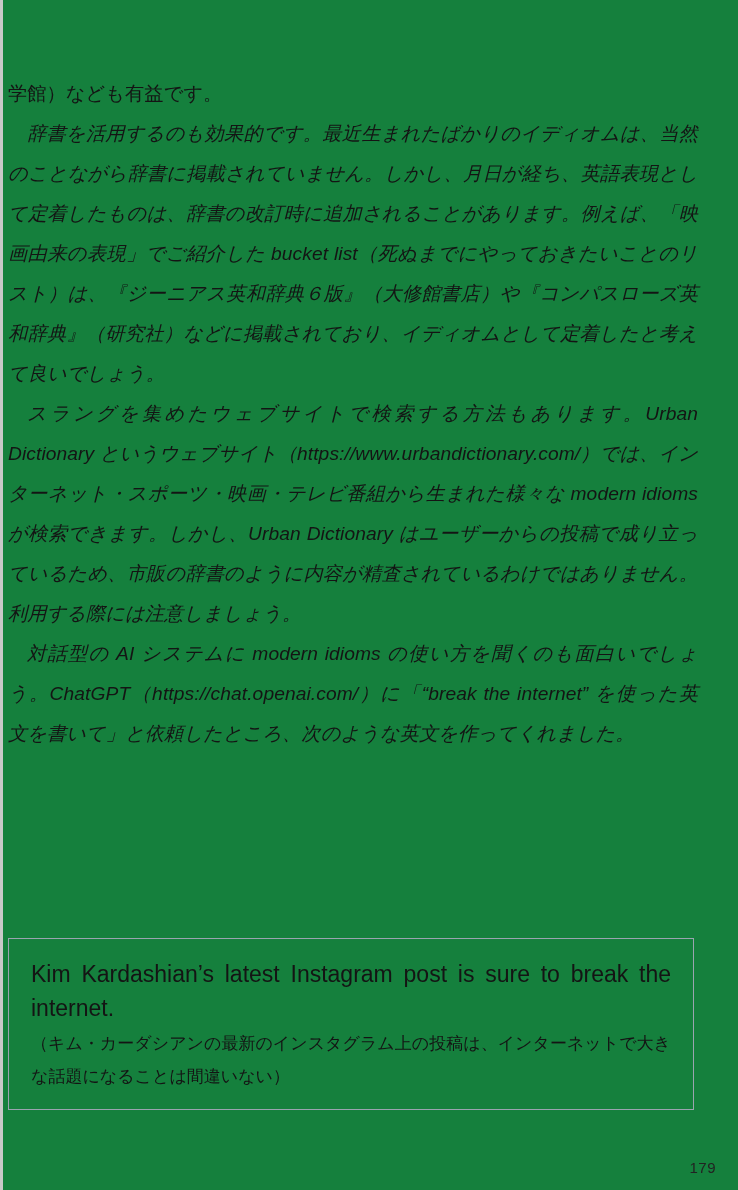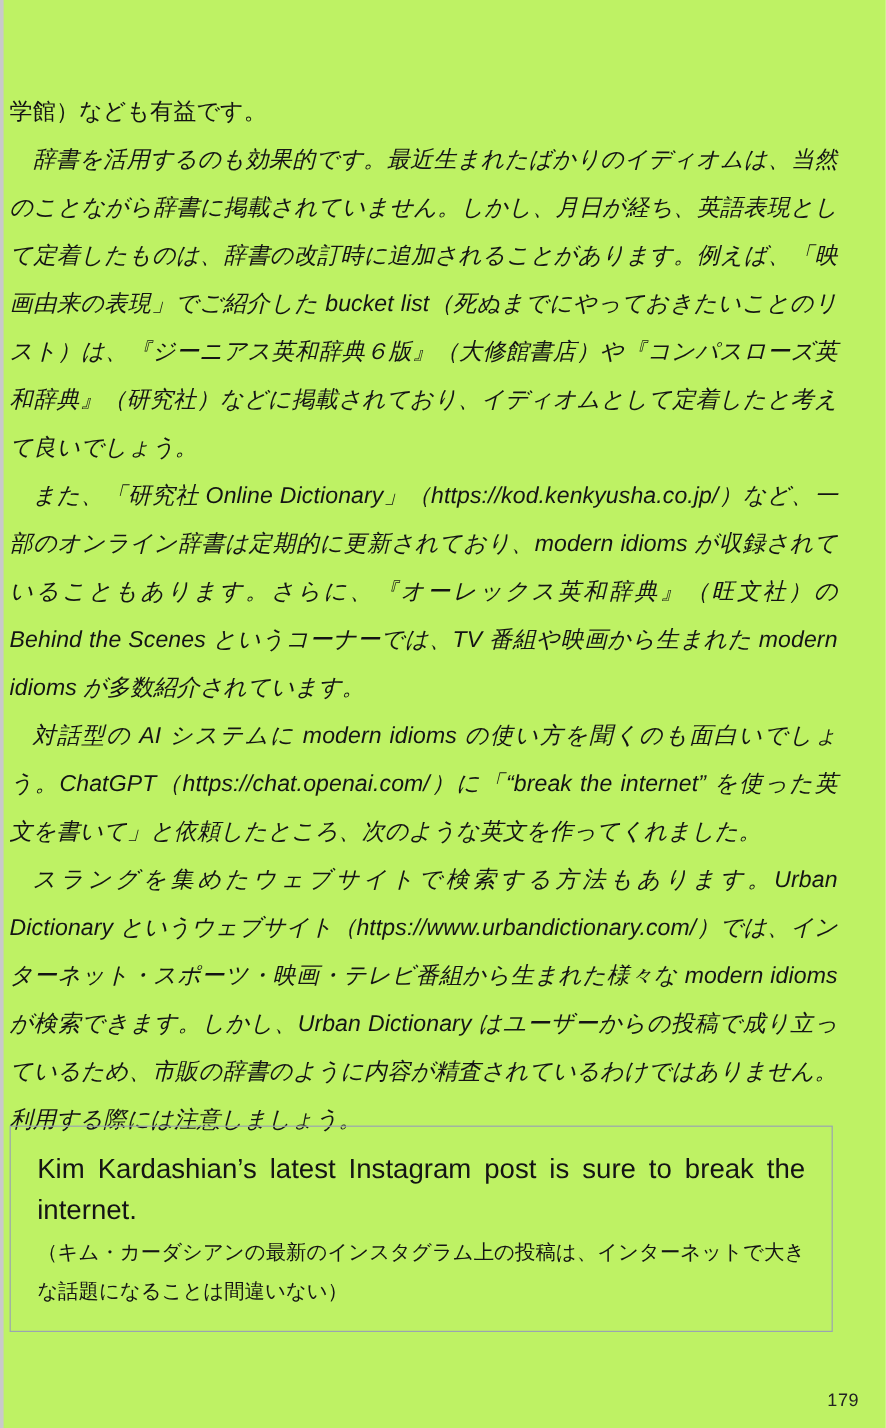--- a/index.html
+++ b/index.html
@@ -13,21 +13,21 @@
     font-family: "Liberation Sans", sans-serif;
     color: #1a1a1a;
     position: relative;
     overflow: hidden;
   }
   .page {
     position: absolute;
     left: 0; top: 0;
     width: 738px;
     height: 1190px;
-    background: #bef264;
+    background: #15803d;
   }
   .edge-left {
     position: absolute;
     left: 0; top: 0;
     width: 3px;
     height: 1190px;
     background: #c9c9c9;
   }
   .content {
     position: absolute;
@@ -89,23 +89,22 @@
 </head>
 <body>
 
 <div class="page">
 
   <div class="edge-left"></div>
 
   <div class="content">
     <p class="para">学館）なども有益です。</p>
     <p class="para indent">辞書を活用するのも効果的です。最近生まれたばかりのイディオムは、当然のことながら辞書に掲載されていません。しかし、月日が経ち、英語表現として定着したものは、辞書の改訂時に追加されることがあります。例えば、「映画由来の表現」でご紹介した bucket list（死ぬまでにやっておきたいことのリスト）は、『ジーニアス英和辞典６版』（大修館書店）や『コンパスローズ英和辞典』（研究社）などに掲載されており、イディオムとして定着したと考えて良いでしょう。</p>
-    <p class="para indent">また、「研究社 Online Dictionary」（https://kod.kenkyusha.co.jp/）など、一部のオンライン辞書は定期的に更新されており、modern idioms が収録されていることもあります。さらに、『オーレックス英和辞典』（旺文社）の Behind the Scenes というコーナーでは、TV 番組や映画から生まれた modern idioms が多数紹介されています。</p>
+    <p class="para indent">スラングを集めたウェブサイトで検索する方法もあります。Urban Dictionary というウェブサイト（https://www.urbandictionary.com/）では、インターネット・スポーツ・映画・テレビ番組から生まれた様々な modern idioms が検索できます。しかし、Urban Dictionary はユーザーからの投稿で成り立っているため、市販の辞書のように内容が精査されているわけではありません。利用する際には注意しましょう。</p>
     <p class="para indent">対話型の AI システムに modern idioms の使い方を聞くのも面白いでしょう。ChatGPT（https://chat.openai.com/）に「“break the internet” を使った英文を書いて」と依頼したところ、次のような英文を作ってくれました。</p>
-    <p class="para indent">スラングを集めたウェブサイトで検索する方法もあります。Urban Dictionary というウェブサイト（https://www.urbandictionary.com/）では、インターネット・スポーツ・映画・テレビ番組から生まれた様々な modern idioms が検索できます。しかし、Urban Dictionary はユーザーからの投稿で成り立っているため、市販の辞書のように内容が精査されているわけではありません。利用する際には注意しましょう。</p>
   </div>
 
   <div class="quote-box">
     <div class="quote-inner">
       <p class="quote-en">Kim Kardashian’s latest Instagram post is sure to break the internet.</p>
       <p class="quote-ja">（キム・カーダシアンの最新のインスタグラム上の投稿は、インターネットで大きな話題になることは間違いない）</p>
     </div>
   </div>
 
   <div class="page-number">179</div>

